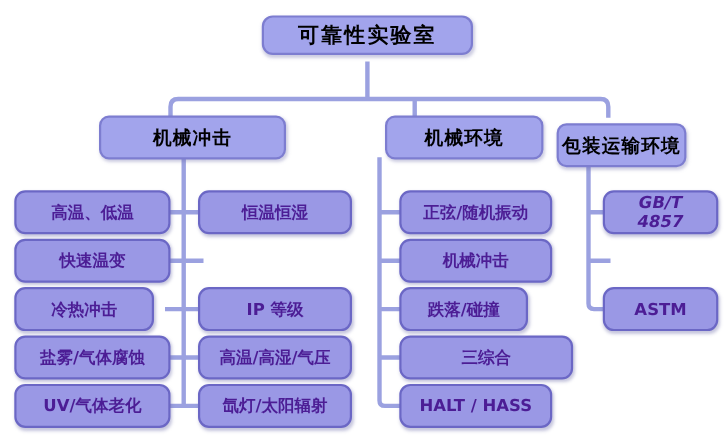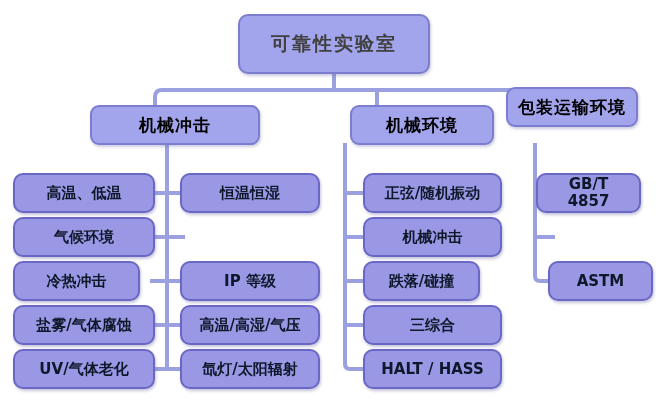--- a/index.html
+++ b/index.html
@@ -5,32 +5,32 @@
   html,body{margin:0;padding:0;background:#ffffff;}
   body{font-family:"DejaVu Sans","Liberation Sans",sans-serif;}
   .canvas{position:relative;width:661px;height:403px;background:#ffffff;overflow:hidden;}
   .connectors{position:absolute;left:0;top:0;z-index:0;}
   .node{
     position:absolute;z-index:1;box-sizing:border-box;
     display:flex;align-items:center;justify-content:center;
     text-align:center;font-weight:bold;
   }
   .root{
-    height:60px;background:#a2a4ec;border:2px solid #7d7dd0;border-radius:10px;
-    color:#404040;font-size:19px;letter-spacing:2px;
+    height:36px;background:#a2a4ec;border:2px solid #7d7dd0;border-radius:10px;
+    color:#000000;font-size:19px;letter-spacing:2px;
     box-shadow:1px 2px 3px rgba(110,110,170,0.35);
   }
   .header{
     height:40px;background:#a2a4ec;border:2px solid #7d7dd0;border-radius:9px;
     color:#000000;font-size:17px;letter-spacing:1px;
     box-shadow:1px 2px 3px rgba(110,110,170,0.35);
   }
   .child{
     height:40px;background:#9a98e5;border:2px solid #6b67c5;border-radius:10px;
-    color:#0f172a;font-size:15px;
+    color:#4c1d95;font-size:15px;
     box-shadow:1px 2px 3px rgba(110,110,170,0.40);
   }
   .child.two-line{white-space:pre-line;line-height:1.15;font-size:15px;}
 </style>
 </head>
 <body>
 
 <div class="canvas">
 
   <svg class="connectors" width="661" height="403" viewBox="0 0 661 403">
@@ -43,36 +43,36 @@
       <path d="M345 143 L345 364 Q345 369 350 369 L370 369 M345 193 L370 193 M345 237 L370 237 M345 281 L370 281 M345 325 L370 325"></path>
 
       <path d="M535 143 L535 276 Q535 281 540 281 L555 281 M535 193 L555 193 M535 237 L555 237"></path>
     </g>
   </svg>
 
   <div class="node root" style="left:238px;top:14px;width:192px;">可靠性实验室</div>
 
   <div class="node header" style="left:90px;top:105px;width:170px;">机械冲击</div>
   <div class="node header" style="left:350px;top:105px;width:144px;">机械环境</div>
-  <div class="node header" style="left:506px;top:87px;width:132px;">包装运输环境</div>
+  <div class="node header" style="left:506px;top:112px;width:118px;">包装运输环境</div>
 
   <div class="node child" style="left:13px;top:173px;width:142px;">高温、低温</div>
-  <div class="node child" style="left:13px;top:217px;width:142px;">气候环境</div>
+  <div class="node child" style="left:13px;top:217px;width:142px;">快速温变</div>
   <div class="node child" style="left:13px;top:261px;width:127px;">冷热冲击</div>
   <div class="node child" style="left:13px;top:305px;width:142px;">盐雾/气体腐蚀</div>
   <div class="node child" style="left:13px;top:349px;width:142px;">UV/气体老化</div>
 
   <div class="node child" style="left:180px;top:173px;width:140px;">恒温恒湿</div>
   <div class="node child" style="left:180px;top:261px;width:140px;">IP 等级</div>
   <div class="node child" style="left:180px;top:305px;width:140px;">高温/高湿/气压</div>
   <div class="node child" style="left:180px;top:349px;width:140px;">氙灯/太阳辐射</div>
 
   <div class="node child" style="left:363px;top:173px;width:139px;">正弦/随机振动</div>
   <div class="node child" style="left:363px;top:217px;width:139px;">机械冲击</div>
   <div class="node child" style="left:363px;top:261px;width:117px;">跌落/碰撞</div>
-  <div class="node child" style="left:363px;top:305px;width:139px;">三综合</div>
+  <div class="node child" style="left:363px;top:305px;width:158px;">三综合</div>
   <div class="node child" style="left:363px;top:349px;width:139px;">HALT / HASS</div>
 
-  <div class="node child two-line" style="left:536px;top:173px;width:105px;">GB/T
+  <div class="node child two-line" style="left:548px;top:173px;width:105px;font-style:italic;">GB/T
 4857</div>
   <div class="node child" style="left:548px;top:261px;width:105px;">ASTM</div>
 
 </div>
 
 </body></html>

